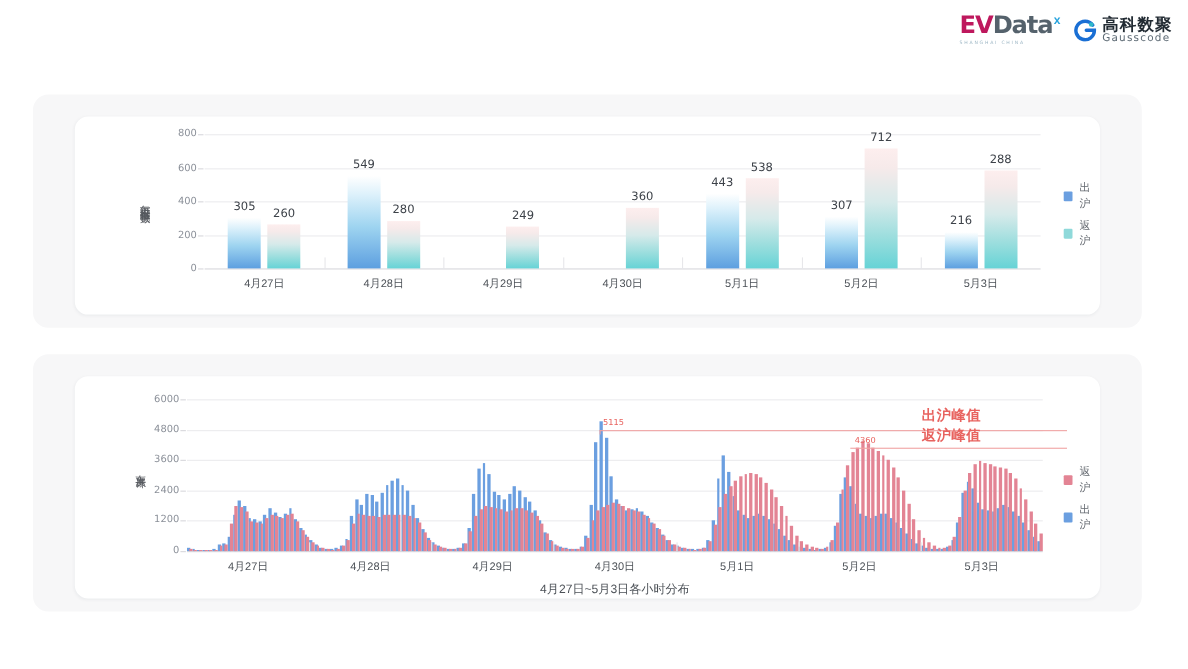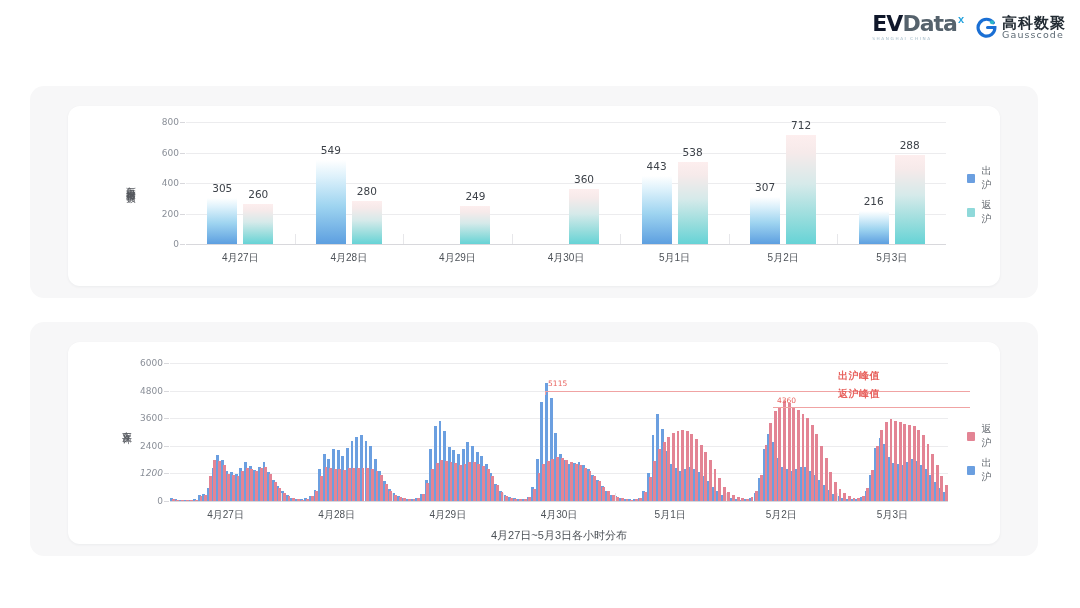--- a/index.html
+++ b/index.html
@@ -14,21 +14,21 @@
   
   .header{position:absolute;top:0;left:0;width:1080px;height:62px;}
   .logos{position:absolute;right:14px;top:13px;display:flex;align-items:center;gap:12px;}
   .logo-ev{display:flex;flex-direction:column;align-items:flex-start;line-height:1;}
   .logo-ev-main{display:flex;align-items:flex-start;}
   .logo-ev-txt{
     font-family:"DejaVu Sans",sans-serif;
     font-size:22px;font-weight:700;letter-spacing:-1px;
     color:#2f3b45;
   }
-  .logo-ev-txt .ev{color:#0f172a;}
+  .logo-ev-txt .ev{color:#be185d;}
   .logo-ev-txt .da{color:#55626c;font-weight:700;}
   .logo-ev-x{font-size:11px;color:#27a3dd;font-weight:700;margin-left:1px;margin-top:1px;}
   .logo-ev-sub{
     font-size:4.2px;letter-spacing:1.6px;color:#9fb8c6;margin-top:2px;
     font-family:"DejaVu Sans",sans-serif;text-transform:uppercase;
   }
   .logo-gs{display:flex;align-items:center;gap:5px;}
   .gs-mark{width:21px;height:21px;flex:0 0 auto;}
   .logo-gs-txt{display:flex;flex-direction:column;line-height:1.02;}
   .logo-gs-cn{font-size:15px;font-weight:700;color:#222b33;letter-spacing:1px;}
@@ -98,21 +98,21 @@
   .legend-lb{font-size:10px;color:#63686f;}
   #c1-legend{left:937px;top:178px;}
 
   
   #c2-plot{left:140px;top:363px;width:778px;height:138px;}
   .hbar{position:absolute;bottom:0;}
   .hbar.blue{background:#6b9fe0;}
   .hbar.pink{background:#e38494;}
   .peak-line{position:absolute;height:1.4px;background:#f0a3a3;}
   .peak-label{
-    position:absolute;font-size:10px;font-weight:700;color:#e8635f;
+    position:absolute;font-size:13px;font-weight:700;color:#e8635f;
     white-space:nowrap;letter-spacing:.5px;
   }
   .peak-val{
     position:absolute;font-size:7.5px;color:#e8635f;white-space:nowrap;
     font-family:"DejaVu Sans",sans-serif;
   }
   .peak-stem{position:absolute;width:1.2px;background:#f0a3a3;}
   #c2-legend{left:937px;top:422px;}
   .xaxis-title{
     position:absolute;left:50%;transform:translateX(-50%);
@@ -232,21 +232,21 @@
     </div>
   </div>
 
   <div class="panel panel-2">
     <div class="card">
       <div class="plot" id="c2-plot" style="left:102px;top:21px;width:778px;height:138px;">
           <div class="axis-zero" style="top: 138px;"></div>
           <div class="ytick" style="top: 138px;">0</div>
           <div class="ytick-mark" style="top: 138px;"></div>
           <div class="gridline" style="top: 110.4px;"></div>
-          <div class="ytick" style="top: 110.4px; font-style: italic;">1200</div>
+          <div class="ytick" style="top: 110.4px;">1200</div>
           <div class="ytick-mark" style="top: 110.4px;"></div>
           <div class="gridline" style="top: 82.8px;"></div>
           <div class="ytick" style="top: 82.8px;">2400</div>
           <div class="ytick-mark" style="top: 82.8px;"></div>
           <div class="gridline" style="top: 55.2px;"></div>
           <div class="ytick" style="top: 55.2px;">3600</div>
           <div class="ytick-mark" style="top: 55.2px;"></div>
           <div class="gridline" style="top: 27.6px;"></div>
           <div class="ytick" style="top: 27.6px;">4800</div>
           <div class="ytick-mark" style="top: 27.6px;"></div>

